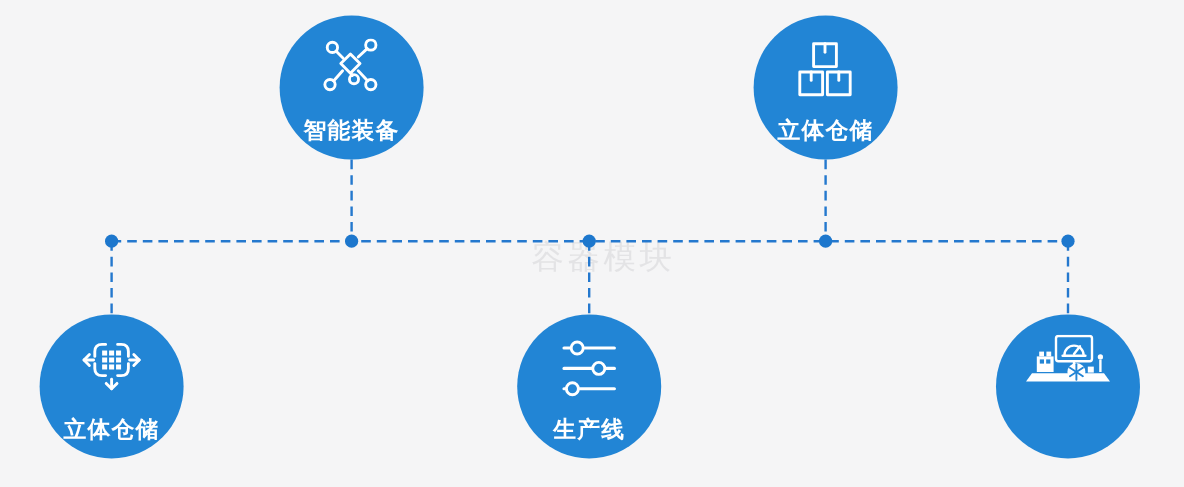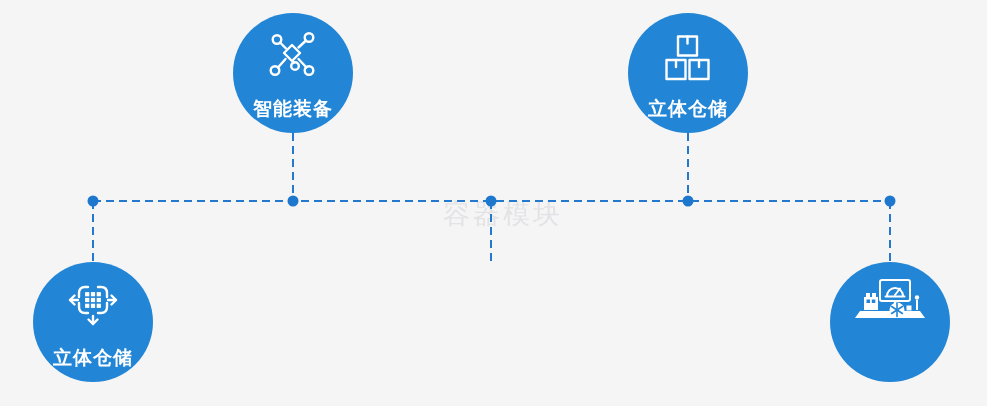--- a/index.html
+++ b/index.html
@@ -142,20 +142,35 @@
         <rect x="23.9" y="18.9" width="4.2" height="4.2"></rect>
         <rect x="29.7" y="18.9" width="4.2" height="4.2"></rect>
         <rect x="18.1" y="24.7" width="4.2" height="4.2"></rect>
         <rect x="23.9" y="24.7" width="4.2" height="4.2"></rect>
         <rect x="29.7" y="24.7" width="4.2" height="4.2"></rect>
       </g>
     </svg>
     <div class="label">立体仓储</div>
   </div>
 
+  <div class="node" style="left:431px;top:262px">
+    <svg class="icon icon-sliders" width="48" height="48" viewBox="0 0 48 48">
+      <g stroke="#ffffff" stroke-width="2.6" fill="none" stroke-linecap="round">
+        <line x1="3" y1="7" x2="45" y2="7"></line>
+        <line x1="3" y1="24" x2="45" y2="24"></line>
+        <line x1="3" y1="41" x2="45" y2="41"></line>
+      </g>
+      <g fill="#2285d5" stroke="#ffffff" stroke-width="2.4">
+        <circle cx="14" cy="7" r="5"></circle>
+        <circle cx="32" cy="24" r="5"></circle>
+        <circle cx="10" cy="41" r="5"></circle>
+      </g>
+    </svg>
+    <div class="label">生产线</div>
+  </div>
 
   <div class="node" style="left:830px;top:262px">
     <svg class="icon icon-machine" width="72" height="42" viewBox="0 0 72 42">
 
       <path d="M1,39 H71 L66,32 H6 Z" fill="#ffffff"></path>
 
       <rect x="10" y="18" width="14" height="13" fill="#ffffff"></rect>
       <rect x="12" y="14" width="4" height="4" fill="#ffffff"></rect>
       <rect x="18" y="14" width="4" height="4" fill="#ffffff"></rect>
       <rect x="12.5" y="20.5" width="3.5" height="3.5" fill="#2285d5"></rect>

